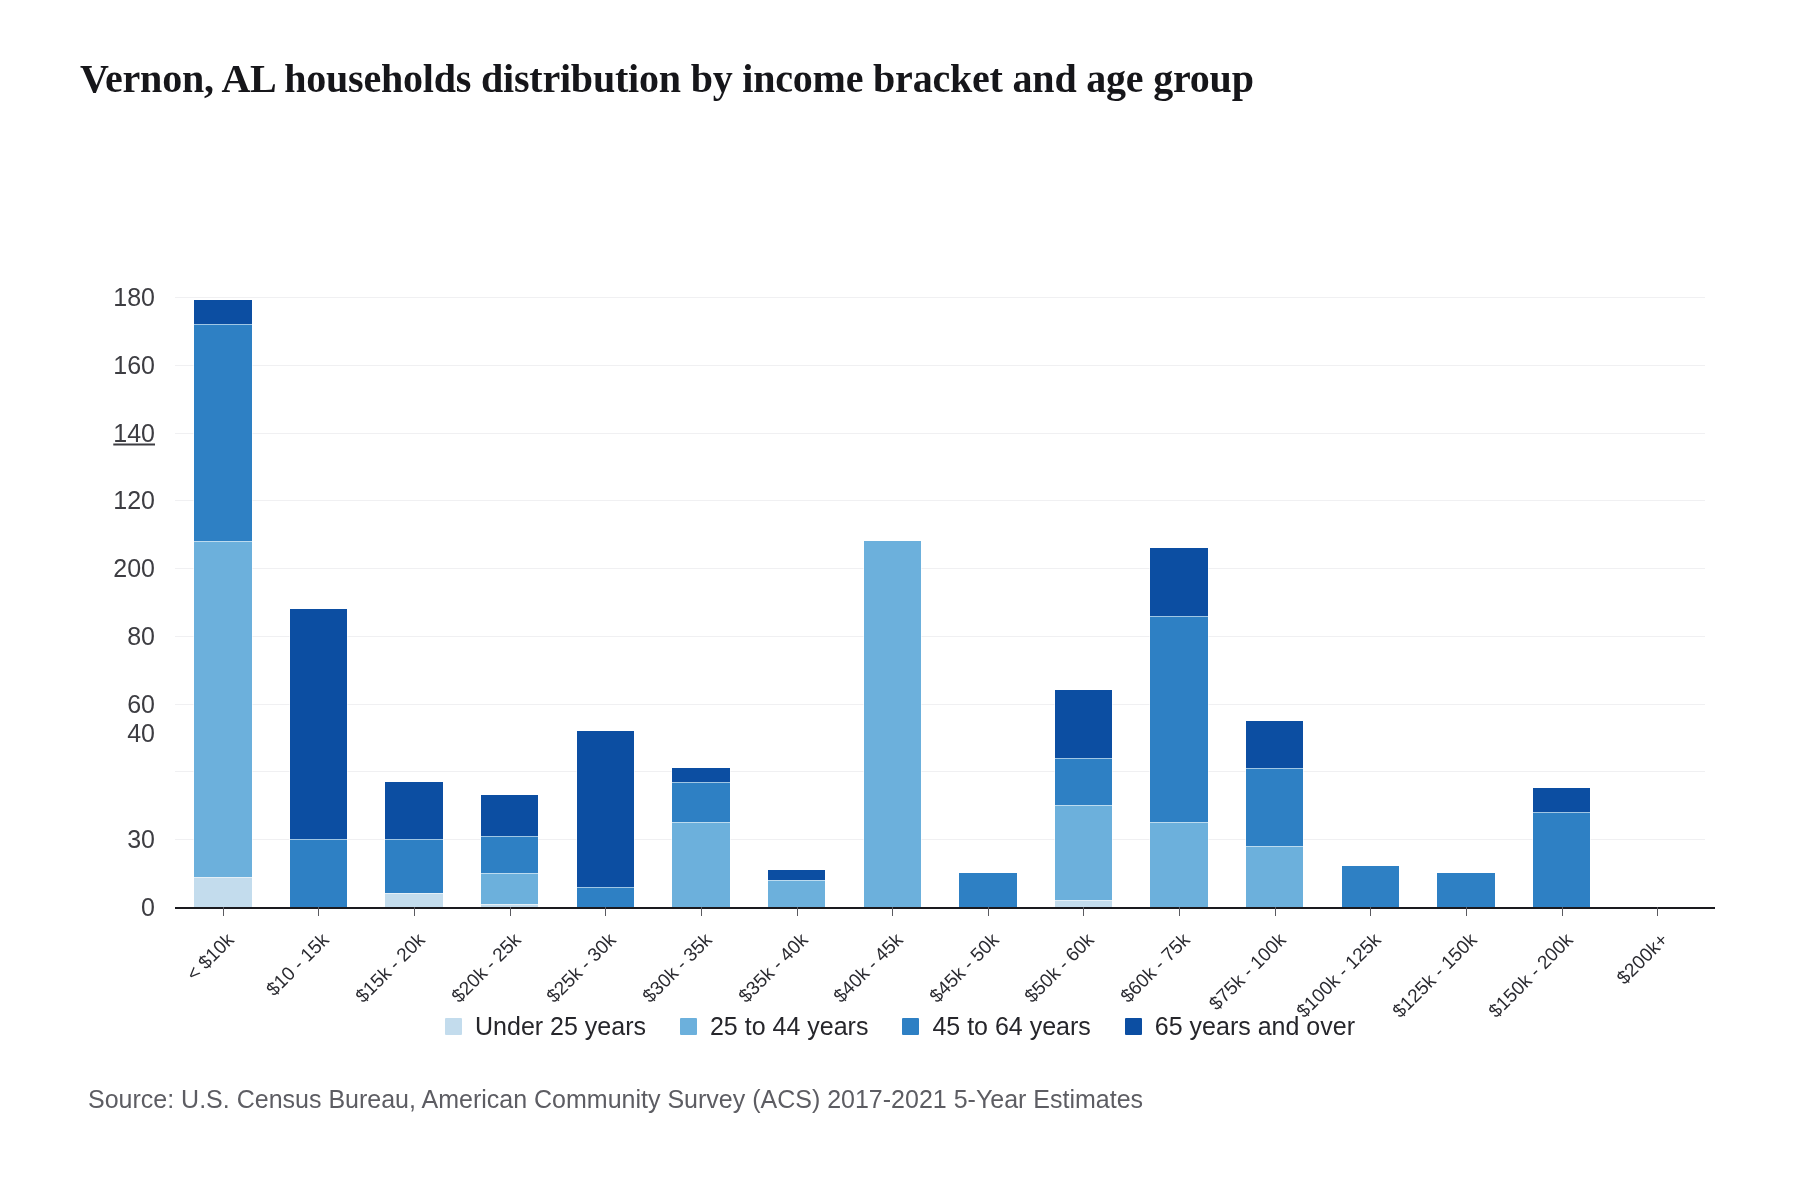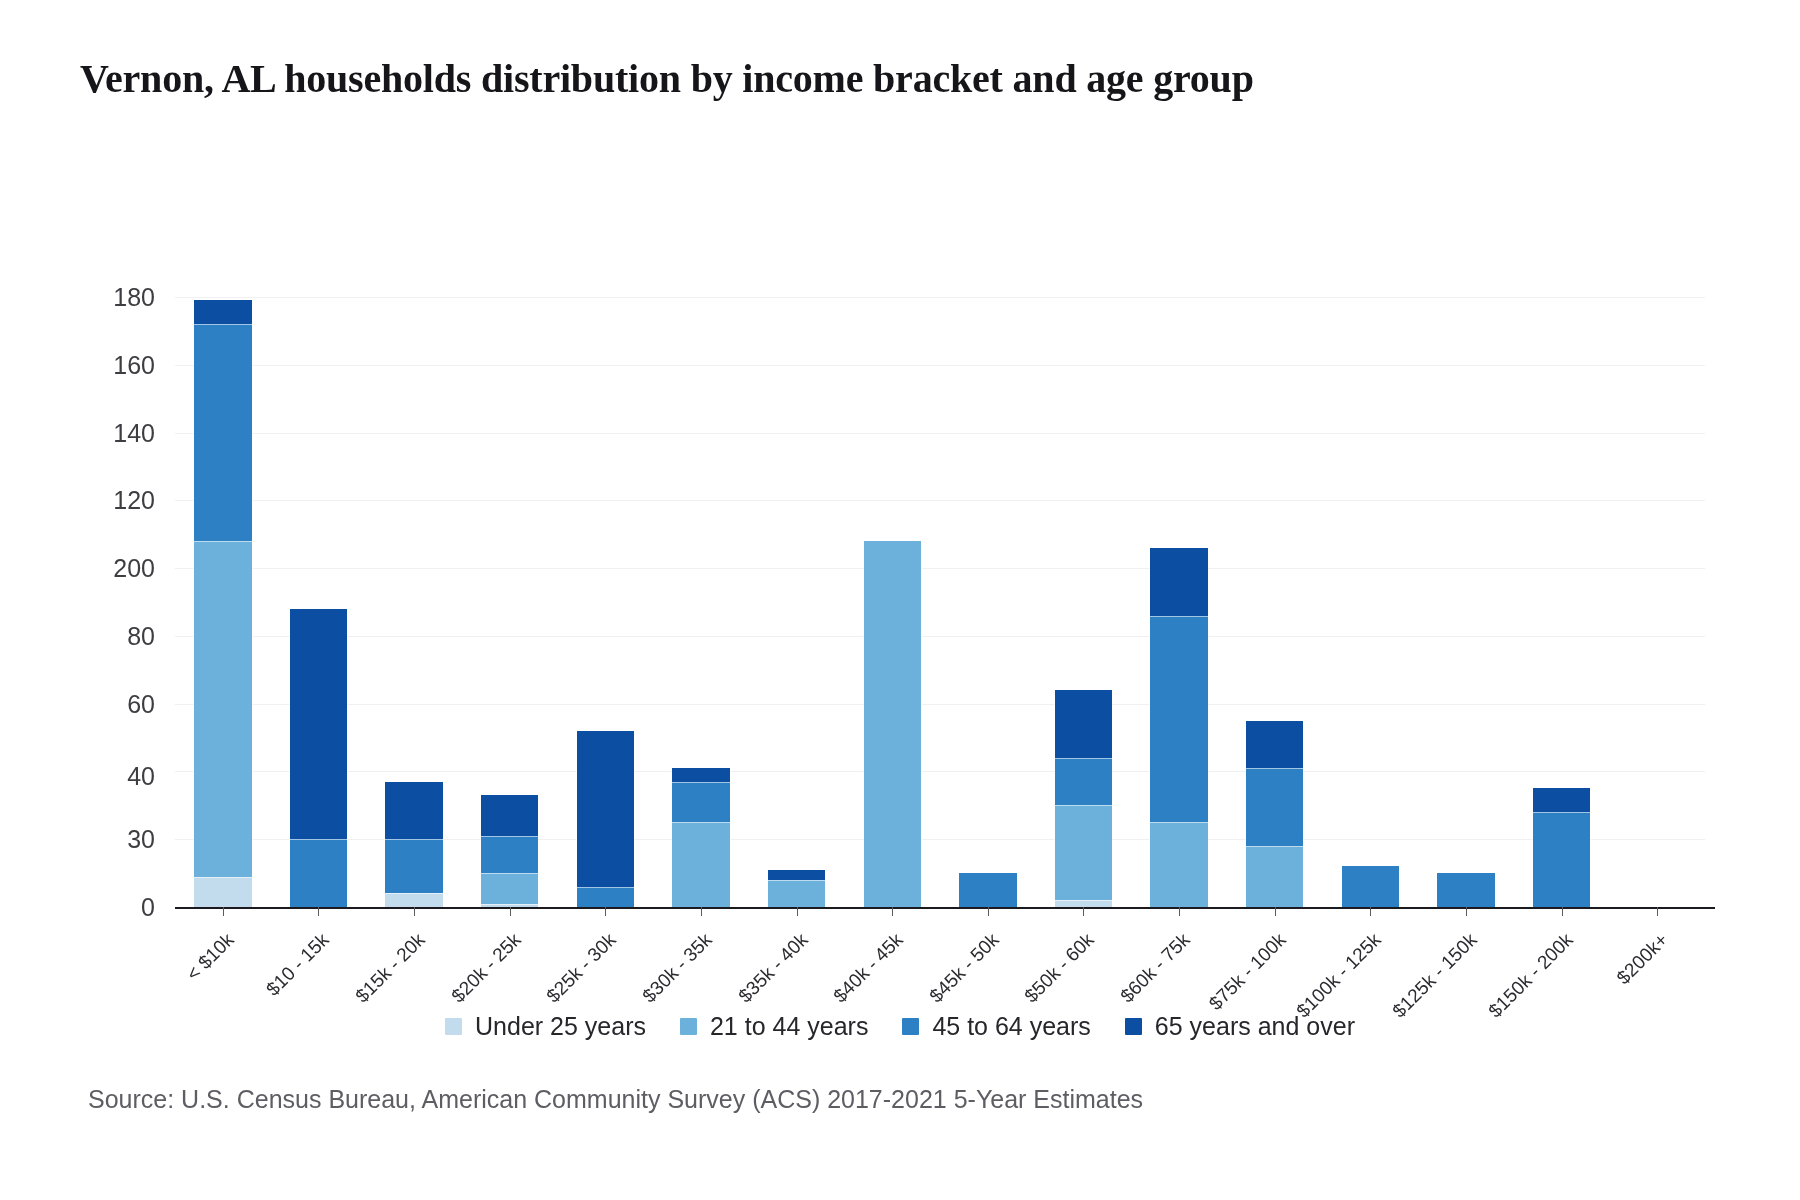--- a/index.html
+++ b/index.html
@@ -223,26 +223,26 @@
       </div>
       <div class="bar-group" style="left: 1357.88px; width: 57.375px; height: 610px;">
         <div class="seg" title="$150k - 200k · 45 to 64 years: 28" style="height: 94.8889px; bottom: 0px; background: rgb(46, 128, 196);"></div>
         <div class="seg" title="$150k - 200k · 65 years and over: 7" style="height: 23.7222px; bottom: 94.8889px; background: rgb(12, 78, 162);"></div>
       </div>
       <div class="bar-group" style="left: 1453.5px; width: 57.375px; height: 610px;"></div>
     </div>
   <div id="yticks">
       <div class="ytick-label" style="top: 907px; left: 35px; right: auto; width: 120px;">0</div>
       <div class="ytick-label" style="top: 839.222px; left: 35px; right: auto; width: 120px;">30</div>
-      <div class="ytick-label" style="top: 776px; left: 35px; right: auto; width: 120px;">40</div>
+      <div class="ytick-label" style="top: 733px; left: 35px; right: auto; width: 120px;">40</div>
       <div class="ytick-label" style="top: 703.667px; left: 35px; right: auto; width: 120px;">60</div>
       <div class="ytick-label" style="top: 635.889px; left: 35px; right: auto; width: 120px;">80</div>
       <div class="ytick-label" style="top: 568.111px; left: 35px; right: auto; width: 120px;">200</div>
       <div class="ytick-label" style="top: 500.333px; left: 35px; right: auto; width: 120px;">120</div>
-      <div class="ytick-label" style="top: 432.556px; left: 35px; right: auto; width: 120px;">140</div>
+      <div class="ytick-label" style="top: 432.556px; left: 35px; right: auto; width: 120px; text-decoration: underline;">140</div>
       <div class="ytick-label" style="top: 364.778px; left: 35px; right: auto; width: 120px;">160</div>
       <div class="ytick-label" style="top: 297px; left: 35px; right: auto; width: 120px;">180</div>
     </div>
   <div id="xaxis-line"></div>
   <div id="xticks">
       <div class="xtick" style="left: 222.812px;"></div>
       <div class="xtick" style="left: 318.438px;"></div>
       <div class="xtick" style="left: 414.062px;"></div>
       <div class="xtick" style="left: 509.688px;"></div>
       <div class="xtick" style="left: 605.312px;"></div>
@@ -277,21 +277,21 @@
       <div class="xlabel" style="left: 1447.19px; top: 929px; width: 210px;">$200k+</div>
     </div>
 
   <div id="legend">
       <div class="legend-item">
         <span class="legend-swatch" style="background: rgb(195, 220, 237);"></span>
         <span class="legend-label">Under 25 years</span>
       </div>
       <div class="legend-item">
         <span class="legend-swatch" style="background: rgb(108, 176, 220);"></span>
-        <span class="legend-label">21 to 44 years</span>
+        <span class="legend-label">25 to 44 years</span>
       </div>
       <div class="legend-item">
         <span class="legend-swatch" style="background: rgb(46, 128, 196);"></span>
         <span class="legend-label">45 to 64 years</span>
       </div>
       <div class="legend-item">
         <span class="legend-swatch" style="background: rgb(12, 78, 162);"></span>
         <span class="legend-label">65 years and over</span>
       </div>
     </div>

